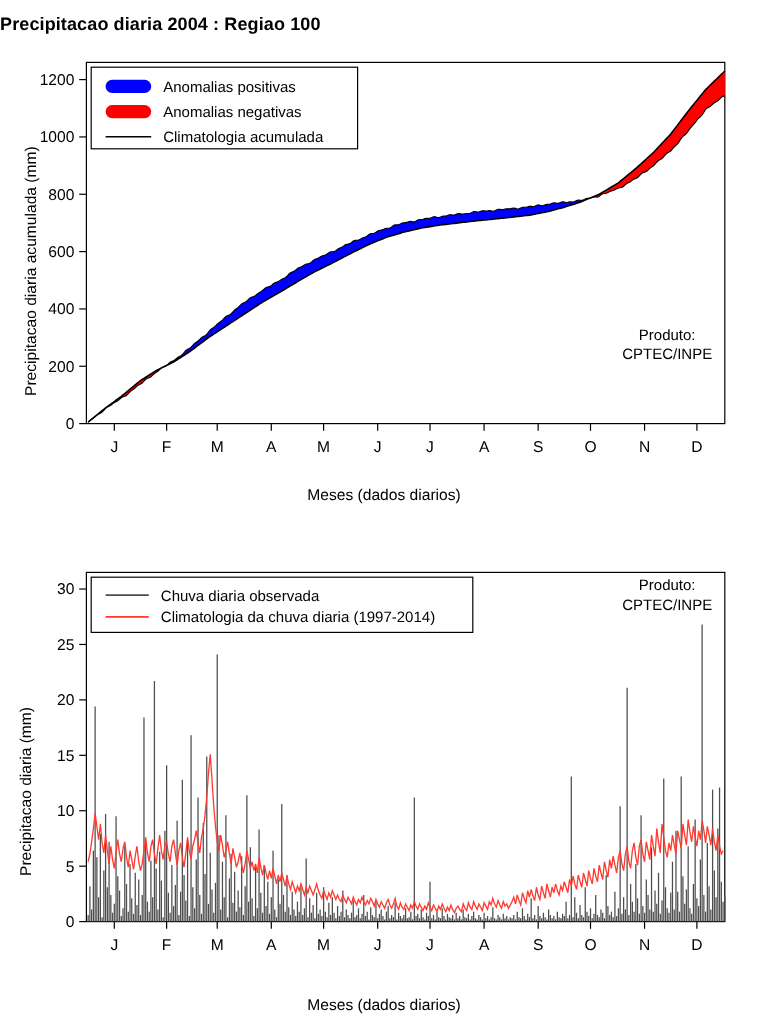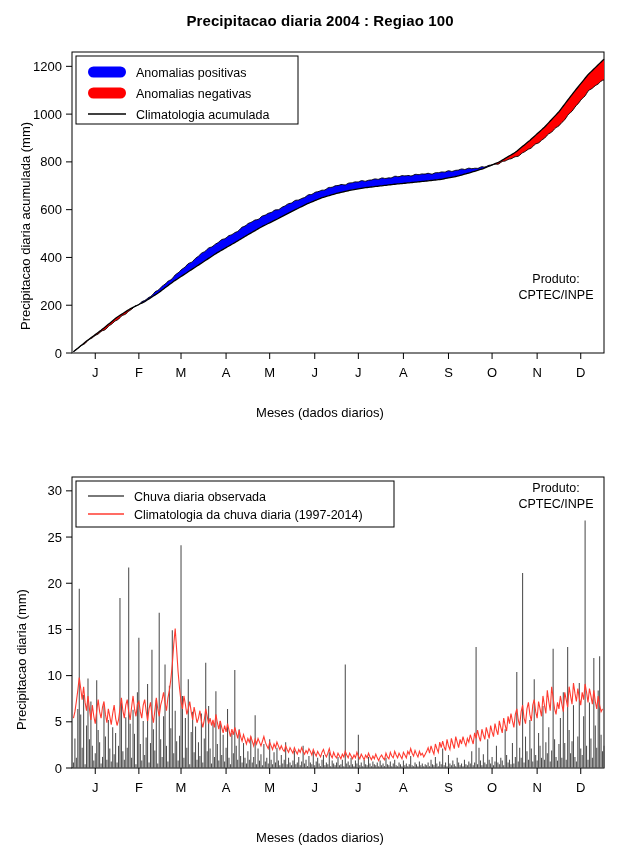--- a/index.html
+++ b/index.html
@@ -17,21 +17,21 @@
   }
   .panel { position: absolute; left: 0; width: 640px; }
   #panel-top { top: 0; height: 430px; }
   #panel-bottom { top: 430px; height: 420px; }
 
   .chart-title {
     position: absolute;
     top: 12px;
     left: 0;
     width: 640px;
-    text-align: center;
+    text-align: left;
     font-size: 15px;
     font-weight: bold;
     letter-spacing: 0.1px;
   }
 
   .plot-svg { position: absolute; left: 0; top: 0; }
 
   .ylab, .xlab {
     position: absolute;
     font-size: 13px;

